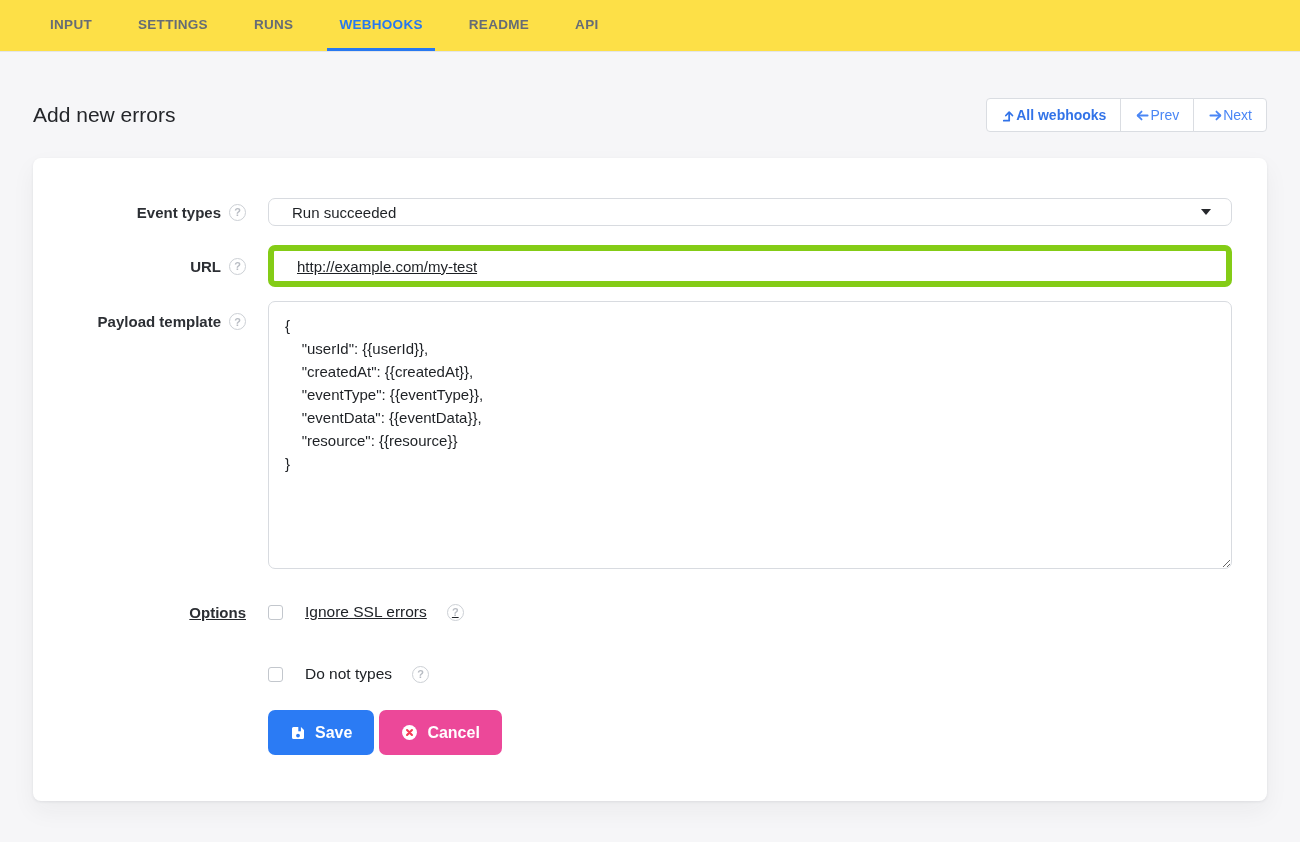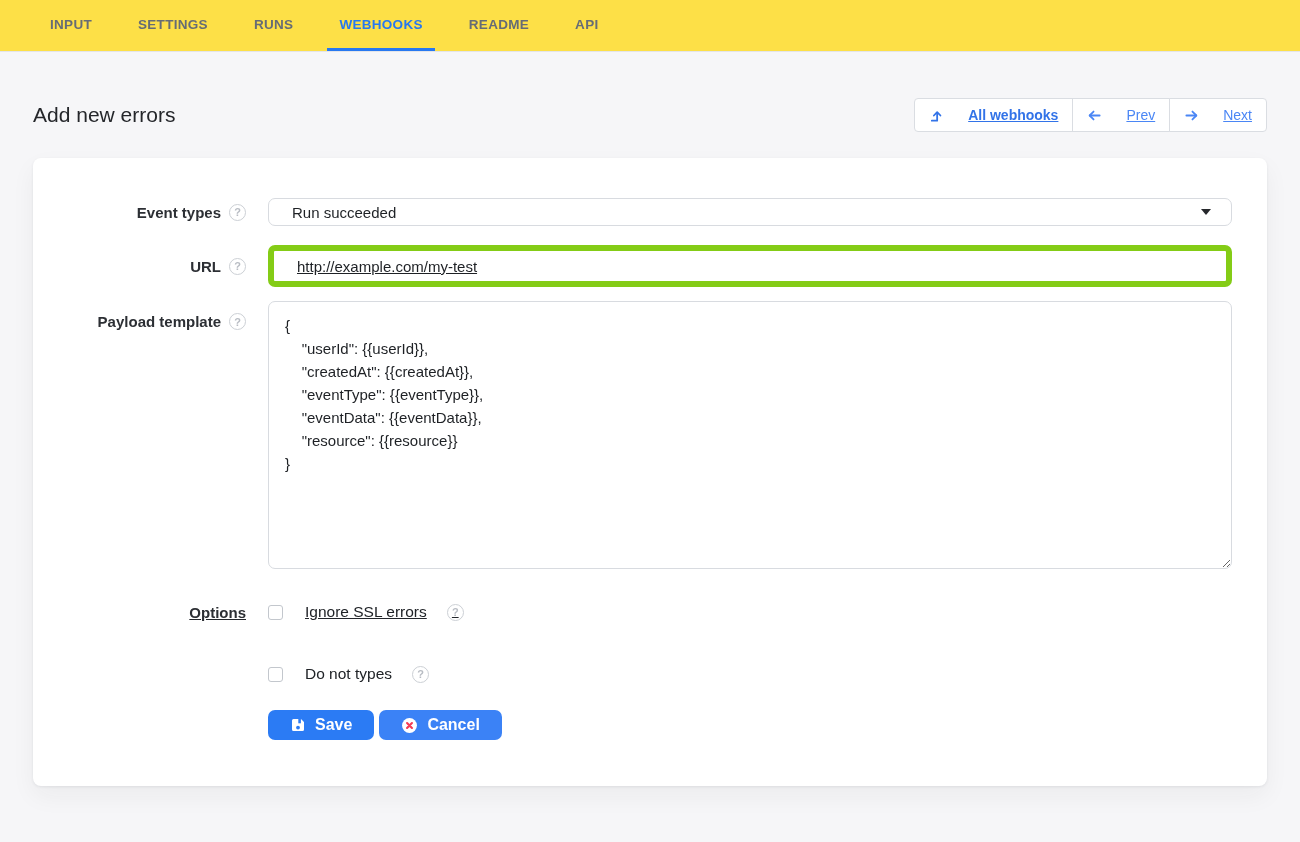--- a/index.html
+++ b/index.html
@@ -45,30 +45,29 @@
   }
   .page-title {
     font-size:21px;
     font-weight:400;
     color:#24262a;
   }
   .btn-group { display:flex; }
   .hbtn {
     display:flex;
     align-items:center;
-    gap:24px;
+    gap:0;
     height:34px;
     padding:0 14px;
     background:#fff;
     border:1px solid #dadde2;
     margin-left:-1px;
     font-size:14px;
     color:#4a86f5;
     cursor:pointer;
-    text-decoration:underline;
   }
   .hbtn:first-child { border-radius:4px 0 0 4px; margin-left:0; }
   .hbtn:last-child { border-radius:0 4px 4px 0; }
   .hbtn.primary-link { color:#3273e8; font-weight:700; }
   .hbtn svg { display:block; }
 
   
   .card {
     margin:0 33px;
     background:#fff;
@@ -175,36 +174,36 @@
     border-radius:3px;
     background:#fff;
     cursor:pointer;
     flex:none;
     margin-right:2px;
   }
   .check-label { font-size:15.5px; color:#202327; }
 
   .actions { display:flex; gap:5px; }
   .abtn {
-    height:30px;
+    height:45px;
     border:none;
     border-radius:7px;
     display:flex;
     align-items:center;
     gap:9px;
     padding:0 22px;
     font-size:16px;
     font-weight:700;
     color:#fff;
     cursor:pointer;
     font-family:"Liberation Sans", sans-serif;
   }
   .abtn svg { display:block; }
   .abtn.save { background:#2b7bf4; }
-  .abtn.cancel { background:#3b82f6; }
+  .abtn.cancel { background:#ec4899; }
 </style>
 </head>
 <body>
 
 <div class="tabbar">
   <div class="tab">INPUT</div>
   <div class="tab">SETTINGS</div>
   <div class="tab">RUNS</div>
   <div class="tab active">WEBHOOKS</div>
   <div class="tab">README</div>

